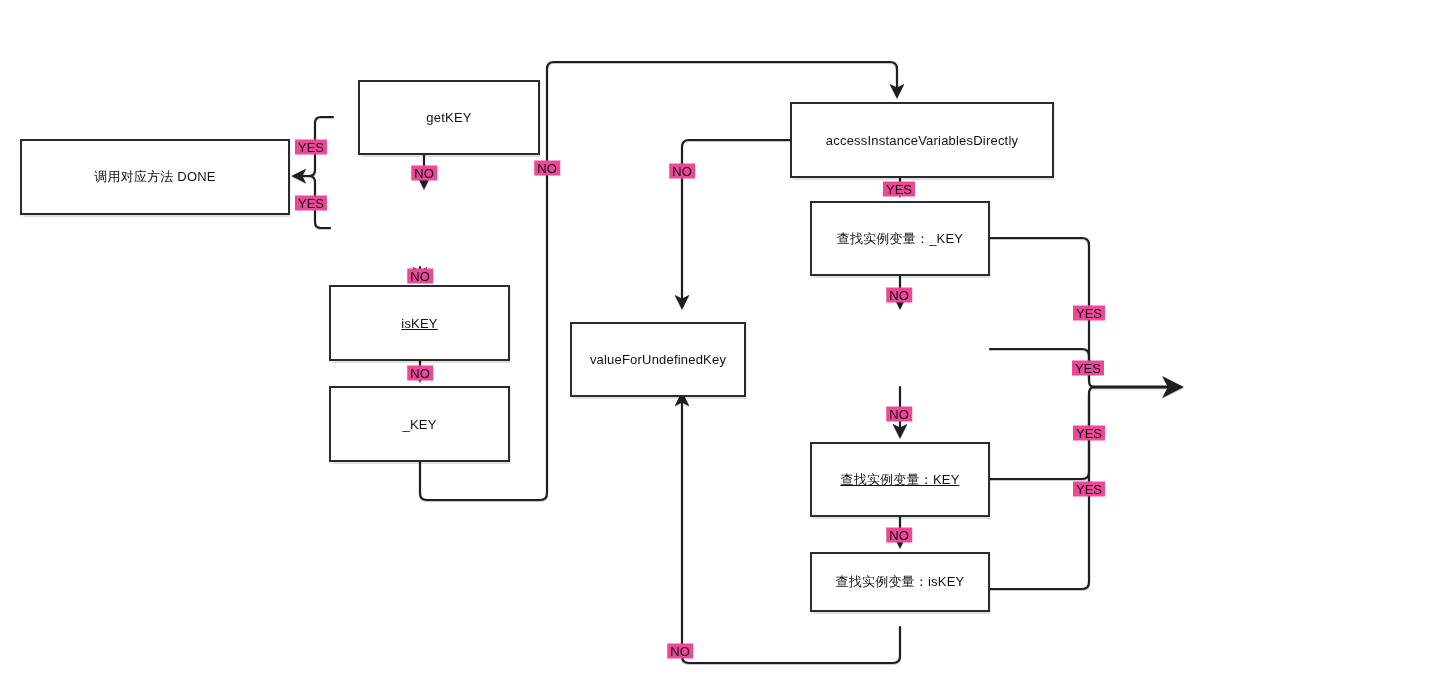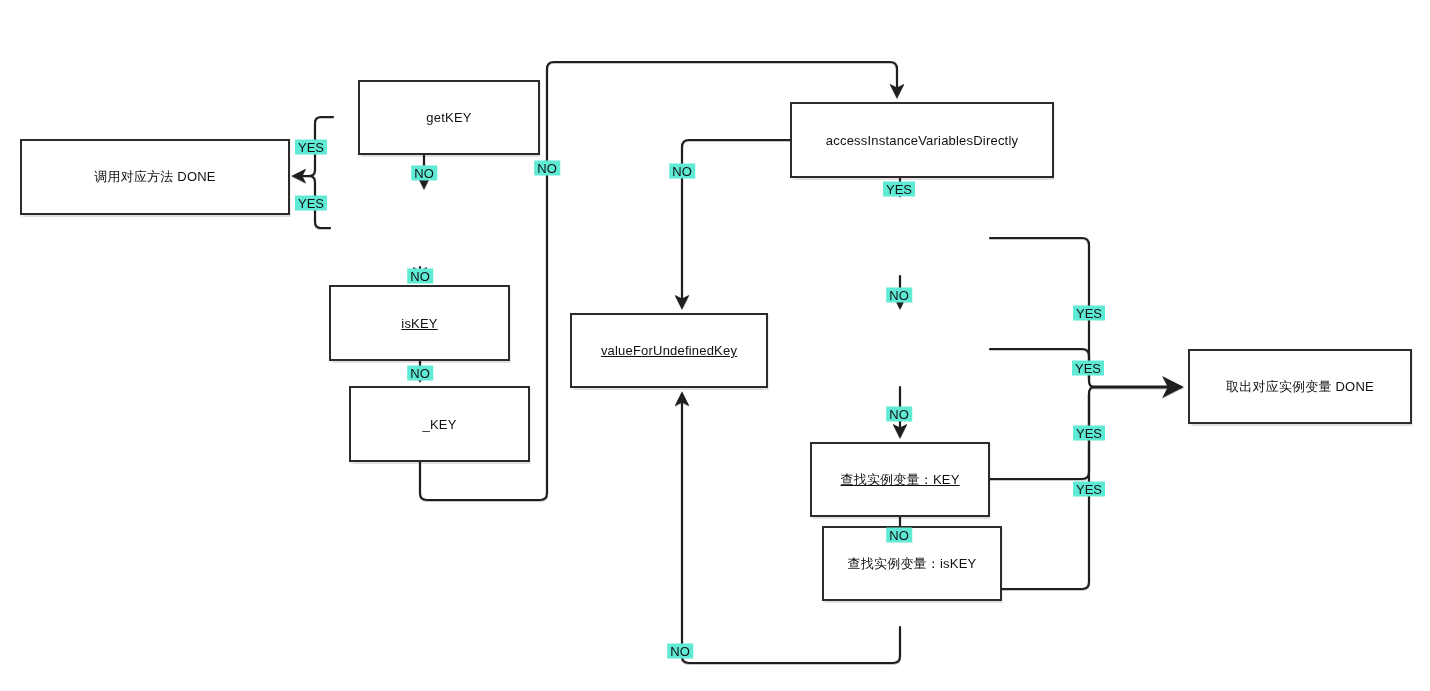--- a/index.html
+++ b/index.html
@@ -34,21 +34,21 @@
     text-align: center;
     font-size: 13px;
     color: #111111;
     letter-spacing: 0.2px;
     z-index: 2;
     box-shadow: 1px 1.5px 1px rgba(0,0,0,0.12);
   }
   .wire-label {
     position: absolute;
     transform: translate(-50%, -50%);
-    background: #5eead4;
+    background: #ec4899;
     padding: 0 3px;
     font-size: 13px;
     color: #111111;
     z-index: 3;
     white-space: nowrap;
   }
 </style>
 </head>
 <body>
 
@@ -98,33 +98,33 @@
     </g>
   </svg>
 
   <div class="node" style="left:20px;  top:139px; width:270px; height:76px;">调用对应方法 DONE</div>
 
   <div class="node" style="left:348px; top:80px;  width:182px; height:75px;margin-left:10px;">getKEY</div>
 
 
   <div class="node" style="left:329px; top:285px; width:181px; height:76px;text-decoration:underline;">isKEY</div>
 
-  <div class="node" style="left:329px; top:386px; width:181px; height:76px;margin-left:20px;">_KEY</div>
+  <div class="node" style="left:329px; top:386px; width:181px; height:76px;">_KEY</div>
 
   <div class="node" style="left:790px; top:102px; width:264px; height:76px;">accessInstanceVariablesDirectly</div>
 
+  <div class="node" style="left:810px; top:201px; width:180px; height:75px;">查找实例变量：_KEY</div>
 
 
-  <div class="node" style="left:570px; top:313px; width:198px; height:75px;text-decoration:underline;">valueForUndefinedKey</div>
+  <div class="node" style="left:570px; top:322px; width:176px; height:75px;">valueForUndefinedKey</div>
 
   <div class="node" style="left:810px; top:442px; width:180px; height:75px;text-decoration:underline;">查找实例变量：KEY</div>
 
-  <div class="node" style="left:810px; top:526px; width:180px; height:75px;margin-left:12px;">查找实例变量：isKEY</div>
+  <div class="node" style="left:810px; top:552px; width:180px; height:60px;">查找实例变量：isKEY</div>
 
-  <div class="node" style="left:1188px; top:349px; width:224px; height:75px;">取出对应实例变量 DONE</div>
 
   <span class="wire-label" style="left:311px; top:147px;">YES</span>
   <span class="wire-label" style="left:311px; top:203px;">YES</span>
   <span class="wire-label" style="left:424px; top:173px;">NO</span>
   <span class="wire-label" style="left:420px; top:276px;">NO</span>
   <span class="wire-label" style="left:420px; top:373px;">NO</span>
   <span class="wire-label" style="left:547px; top:168px;">NO</span>
   <span class="wire-label" style="left:682px; top:171px;">NO</span>
   <span class="wire-label" style="left:899px; top:189px;">YES</span>
   <span class="wire-label" style="left:899px; top:295px;">NO</span>

